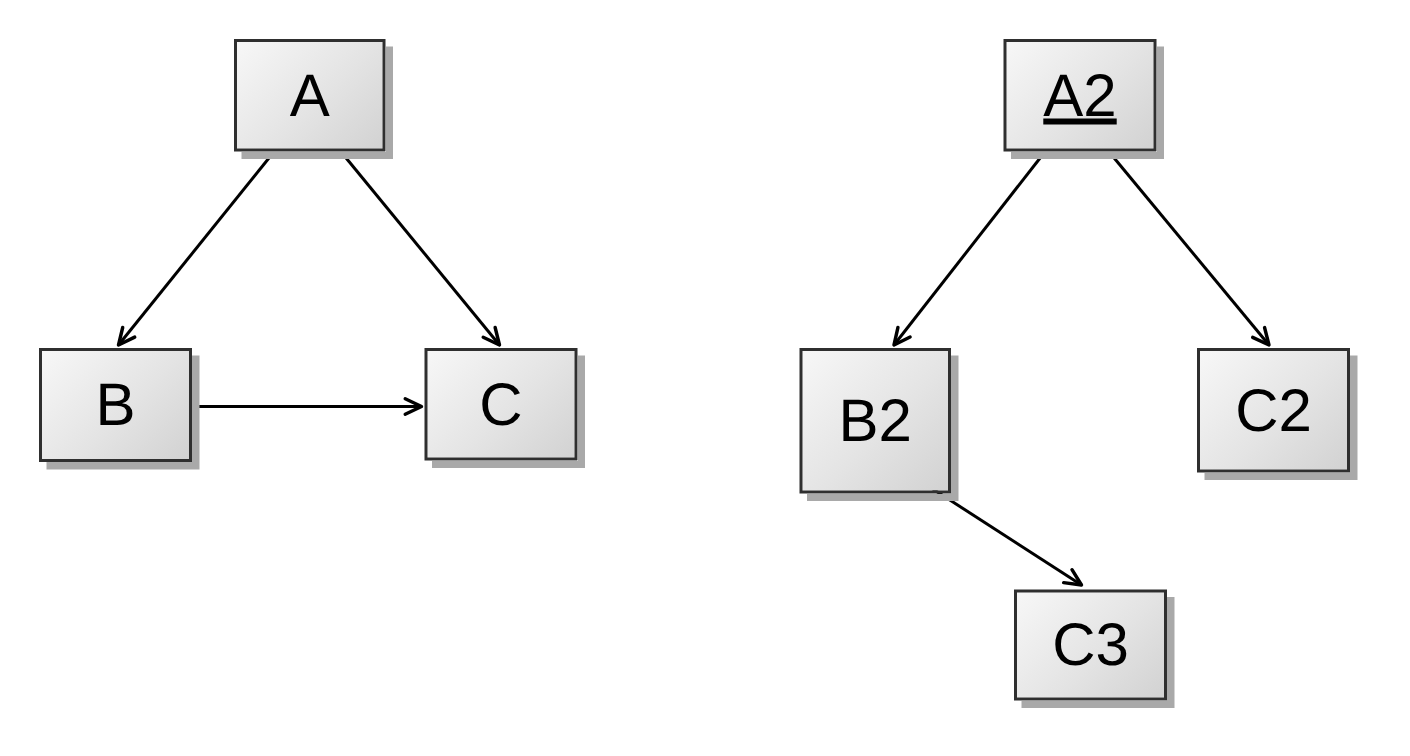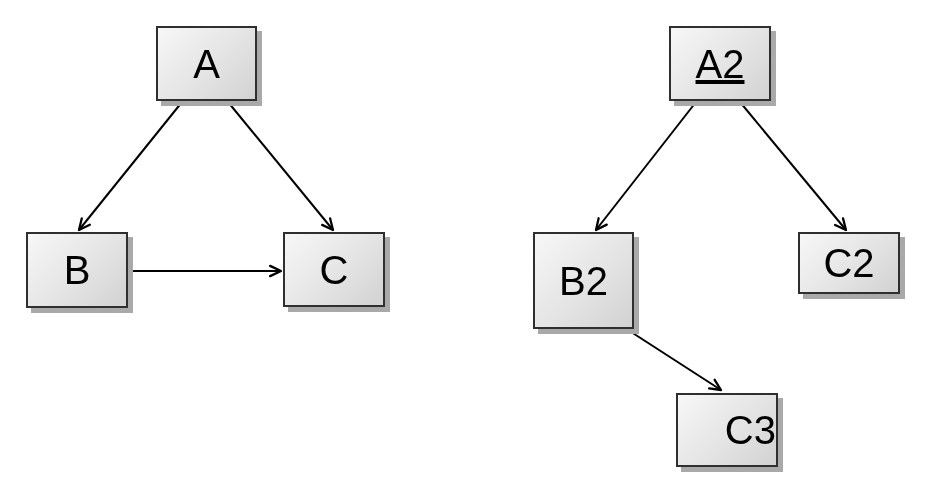--- a/index.html
+++ b/index.html
@@ -83,21 +83,21 @@
           <span class="node-label">C</span>
         </div>
       </div>
       <div class="graph-group">
         <div class="node" style="left: 669px; top: 26px; width: 102px; height: 75px; text-decoration: underline;">
           <span class="node-label">A2</span>
         </div>
         <div class="node" style="left: 533px; top: 232px; width: 101px; height: 97px;">
           <span class="node-label">B2</span>
         </div>
-        <div class="node" style="left: 798px; top: 232px; width: 102px; height: 62px;">
+        <div class="node" style="left: 798px; top: 232px; width: 102px; height: 83px;">
           <span class="node-label">C2</span>
         </div>
-        <div class="node" style="left: 676px; top: 393px; width: 102px; height: 74px; justify-content: flex-end;">
+        <div class="node" style="left: 676px; top: 393px; width: 102px; height: 74px;">
           <span class="node-label">C3</span>
         </div>
       </div>
     </div>
 </div>
 
 </body></html>

